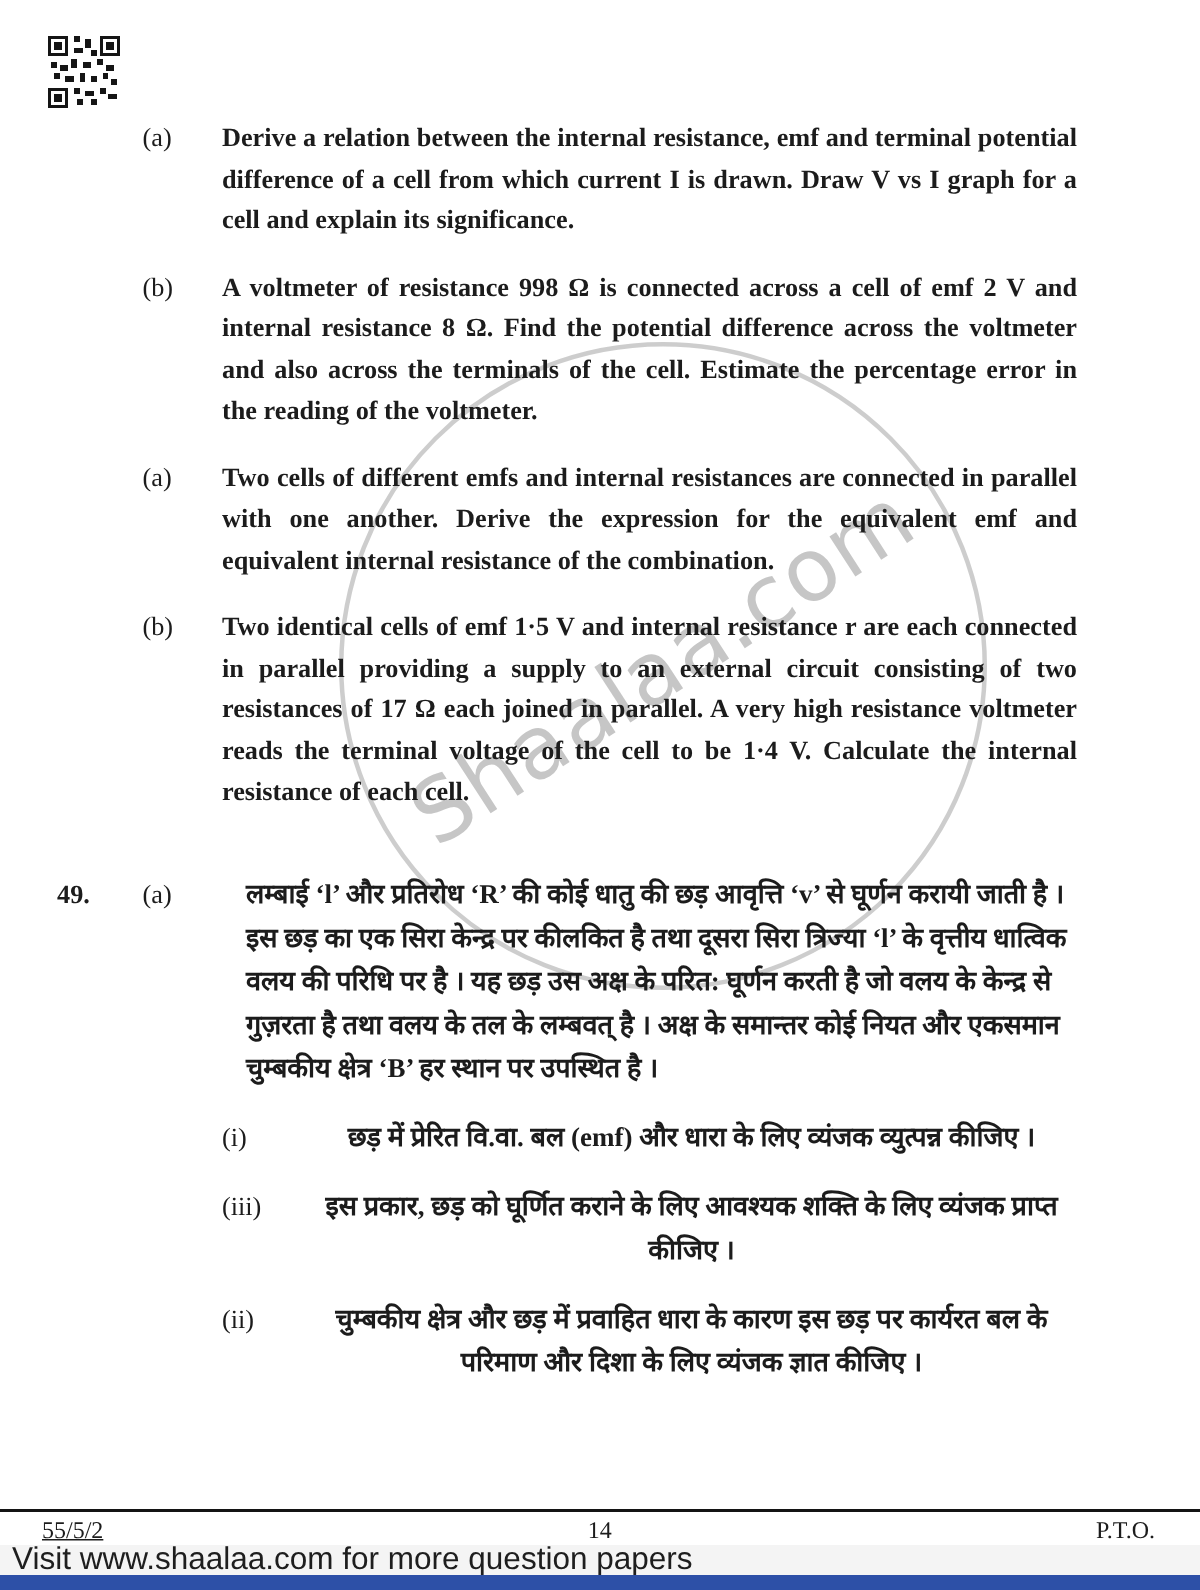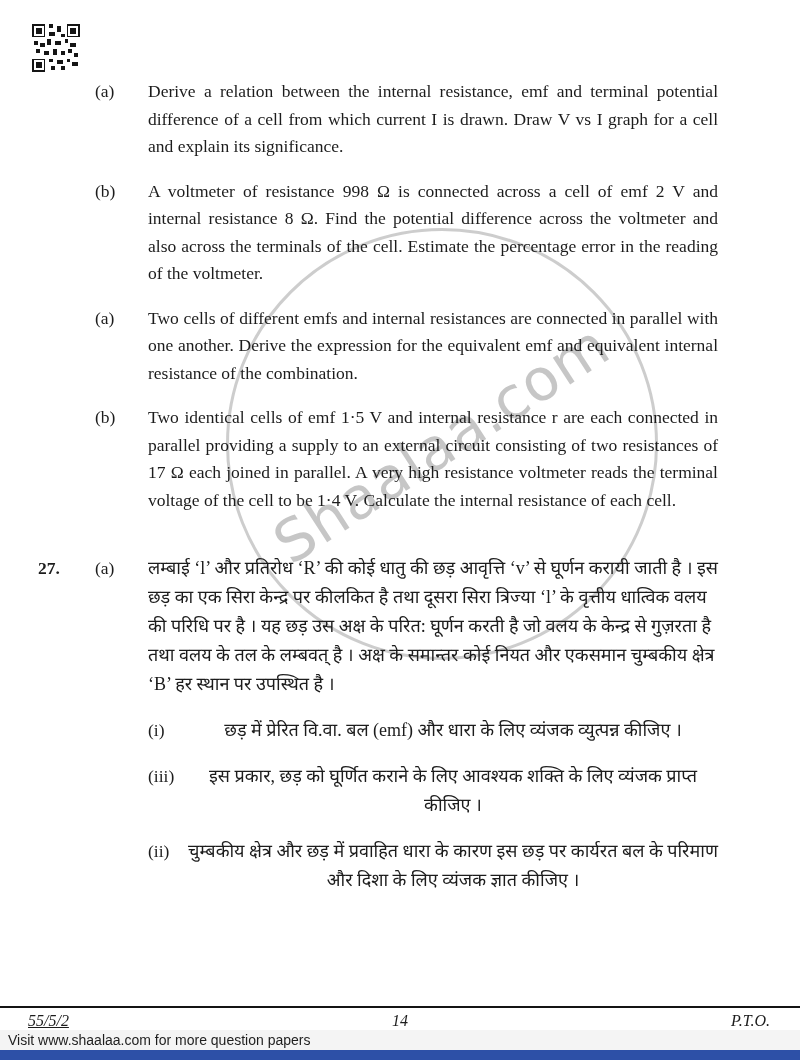--- a/index.html
+++ b/index.html
@@ -16,41 +16,41 @@
     display:flex; align-items:center; justify-content:center; z-index:1;
   }
   .wm-text {
     transform:rotate(-33deg); white-space:nowrap;
     font-family:"DejaVu Sans", sans-serif; font-size:58px;
     color:rgba(135,135,135,0.48); letter-spacing:1px;
   }
   .content { position:absolute; left:95px; top:78px; width:623px; z-index:2; }
   .qrow { display:flex; margin-bottom:17px; }
   .qlabel { flex:none; width:53px; font-size:17.5px; line-height:27.5px; }
-  .qtext { flex:1; font-size:17.5px; line-height:27.5px; text-align:justify; }
+  .qtext { flex:1; font-size:17.5px; line-height:27.5px; text-align:justify;font-weight:bold; }
   .or-label { text-align:center; font-weight:bold; font-size:18px; margin:25px 0 26px; letter-spacing:0.5px; }
   .q27 { display:flex; margin-left:-57px; margin-top:40px; margin-bottom:0; }
   .qnum { flex:none; width:57px; font-weight:bold; font-size:17.5px; line-height:29px; }
   .q27 .qlabel { line-height:29px; }
   .q27-body { flex:1; }
-  .hindi { font-size:18px; line-height:29px; text-align:left; }
+  .hindi { font-size:18px; line-height:29px; text-align:left;margin-left:16px; }
   .subrow { display:flex; margin-top:17px; }
   .sublabel { flex:none; width:40px; font-size:17.5px; line-height:29px; }
   .subrow .qtext { text-align:center; }
   .footer-rule { position:absolute; left:0; right:0; top:1006px; border-top:2px solid #141414; z-index:3; }
   .footer-row {
     position:absolute; left:0; right:0; top:1010px; z-index:3;
     display:flex; justify-content:space-between; align-items:flex-start;
-    padding:2px 30px 0 28px; font-size:16px;font-style:italic;
+    padding:2px 30px 0 28px; font-size:16px;
   }
   .paper-code { text-decoration:underline; }
   .visit-band {
     position:absolute; left:0; right:0; top:1030px; height:20px; z-index:3;
     background:#f4f4f4; display:flex; align-items:center; padding-left:8px;
-    font-family:"Liberation Sans", sans-serif; font-size:14px; color:#1e1e1e;
+    font-family:"Liberation Sans", sans-serif; font-size:21px; color:#1e1e1e;
   }
   .blue-bar { position:absolute; left:0; right:0; bottom:0; height:10px; background:#2d50a7; z-index:3; }
 </style>
 </head>
 <body>
 
 <div class="page">
 
   <svg class="qr" width="48" height="48" viewBox="0 0 25 25" shape-rendering="crispEdges" aria-hidden="true">
     <rect width="25" height="25" fill="#ffffff"></rect>
@@ -114,21 +114,21 @@
       <span class="qlabel">(a)</span>
       <p class="qtext">Two cells of different emfs and internal resistances are connected in parallel with one another. Derive the expression for the equivalent emf and equivalent internal resistance of the combination.</p>
     </div>
 
     <div class="qrow">
       <span class="qlabel">(b)</span>
       <p class="qtext">Two identical cells of emf 1·5 V and internal resistance r are each connected in parallel providing a supply to an external circuit consisting of two resistances of 17 Ω each joined in parallel. A very high resistance voltmeter reads the terminal voltage of the cell to be 1·4 V. Calculate the internal resistance of each cell.</p>
     </div>
 
     <div class="qrow q27">
-      <span class="qnum">27.</span>
+      <span class="qnum">49.</span>
       <span class="qlabel">(a)</span>
       <div class="q27-body">
         <p class="qtext hindi">लम्बाई ‘l’ और प्रतिरोध ‘R’ की कोई धातु की छड़ आवृत्ति ‘v’ से घूर्णन करायी जाती है । इस छड़ का एक सिरा केन्द्र पर कीलकित है तथा दूसरा सिरा त्रिज्या ‘l’ के वृत्तीय धात्विक वलय की परिधि पर है । यह छड़ उस अक्ष के परित: घूर्णन करती है जो वलय के केन्द्र से गुज़रता है तथा वलय के तल के लम्बवत् है । अक्ष के समान्तर कोई नियत और एकसमान चुम्बकीय क्षेत्र ‘B’ हर स्थान पर उपस्थित है ।</p>
         <div class="subrow">
           <span class="sublabel">(i)</span>
           <p class="qtext hindi">छड़ में प्रेरित वि.वा. बल (emf) और धारा के लिए व्यंजक व्युत्पन्न कीजिए ।</p>
         </div>
         <div class="subrow">
           <span class="sublabel">(iii)</span>
           <p class="qtext hindi">इस प्रकार, छड़ को घूर्णित कराने के लिए आवश्यक शक्ति के लिए व्यंजक प्राप्त कीजिए ।</p>

